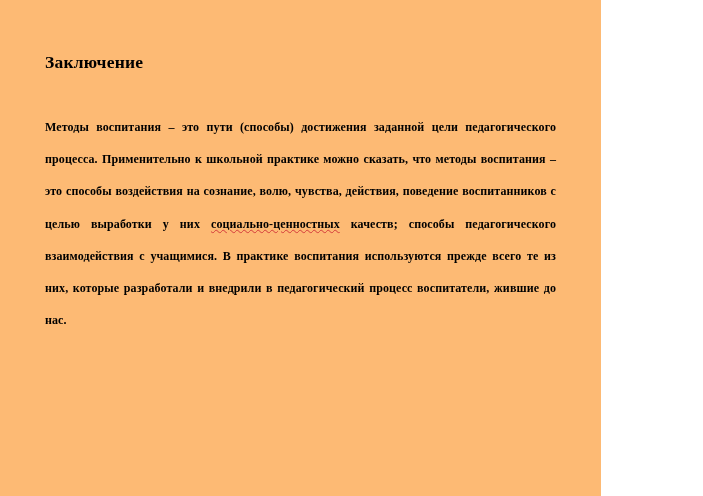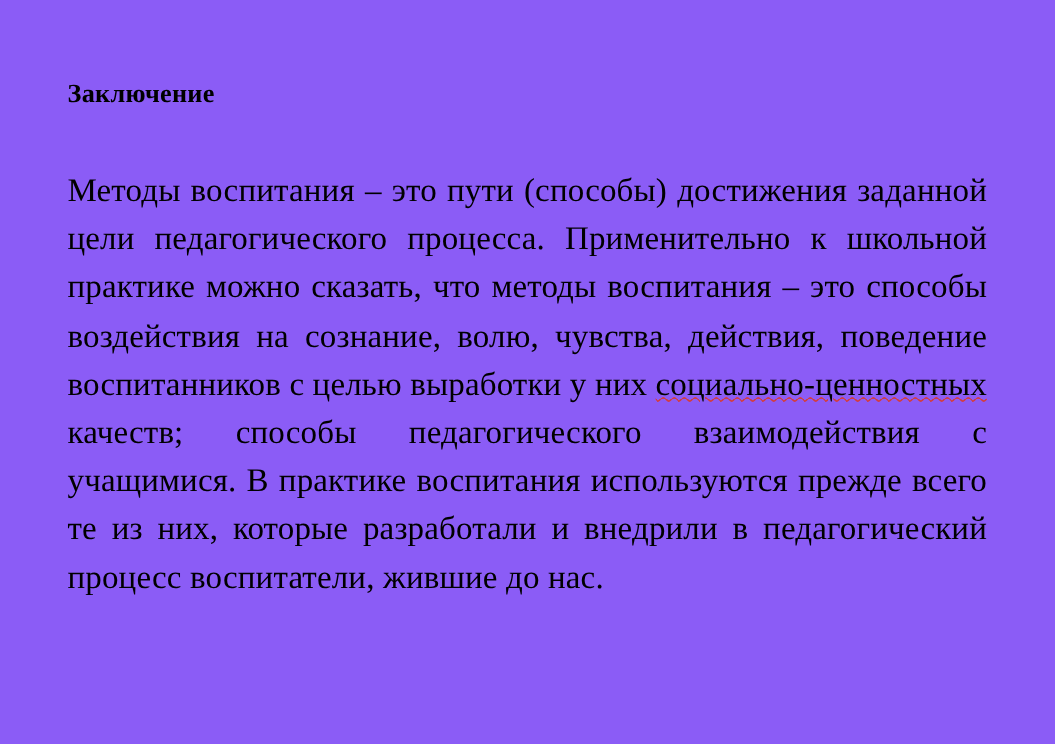--- a/index.html
+++ b/index.html
@@ -9,45 +9,46 @@
   }
   body {
     width: 703px;
     height: 496px;
     overflow: hidden;
     font-family: "Liberation Serif", serif;
     color: #000000;
   }
   .page {
     position: relative;
-    width: 703px;
+    width: 601px;
     height: 496px;
-    background: #8b5cf6;
+    background: #fdba74;
     box-sizing: border-box;
     padding: 52px 45px 0 45px;
   }
   .doc-heading {
     font-family: "Liberation Serif", serif;
     font-weight: bold;
     font-size: 17.5px;
     line-height: 1.2;
     margin: 0;
     letter-spacing: 0.2px;
   }
   .doc-body {
     margin-top: 38px;
   }
   .para {
     font-family: "Liberation Serif", serif;
-    font-size: 22px;
+    font-size: 12px;
     line-height: 32.2px;
     text-align: justify;
     text-justify: inter-word;
     margin: 0;
     letter-spacing: 0.1px;
+    font-weight: bold;
   }
   .para + .para {
     margin-top: 0;
   }
   .para-indent {
     text-indent: 48px;
   }
   .spellerror {
     text-decoration: underline;
     text-decoration-style: wavy;

